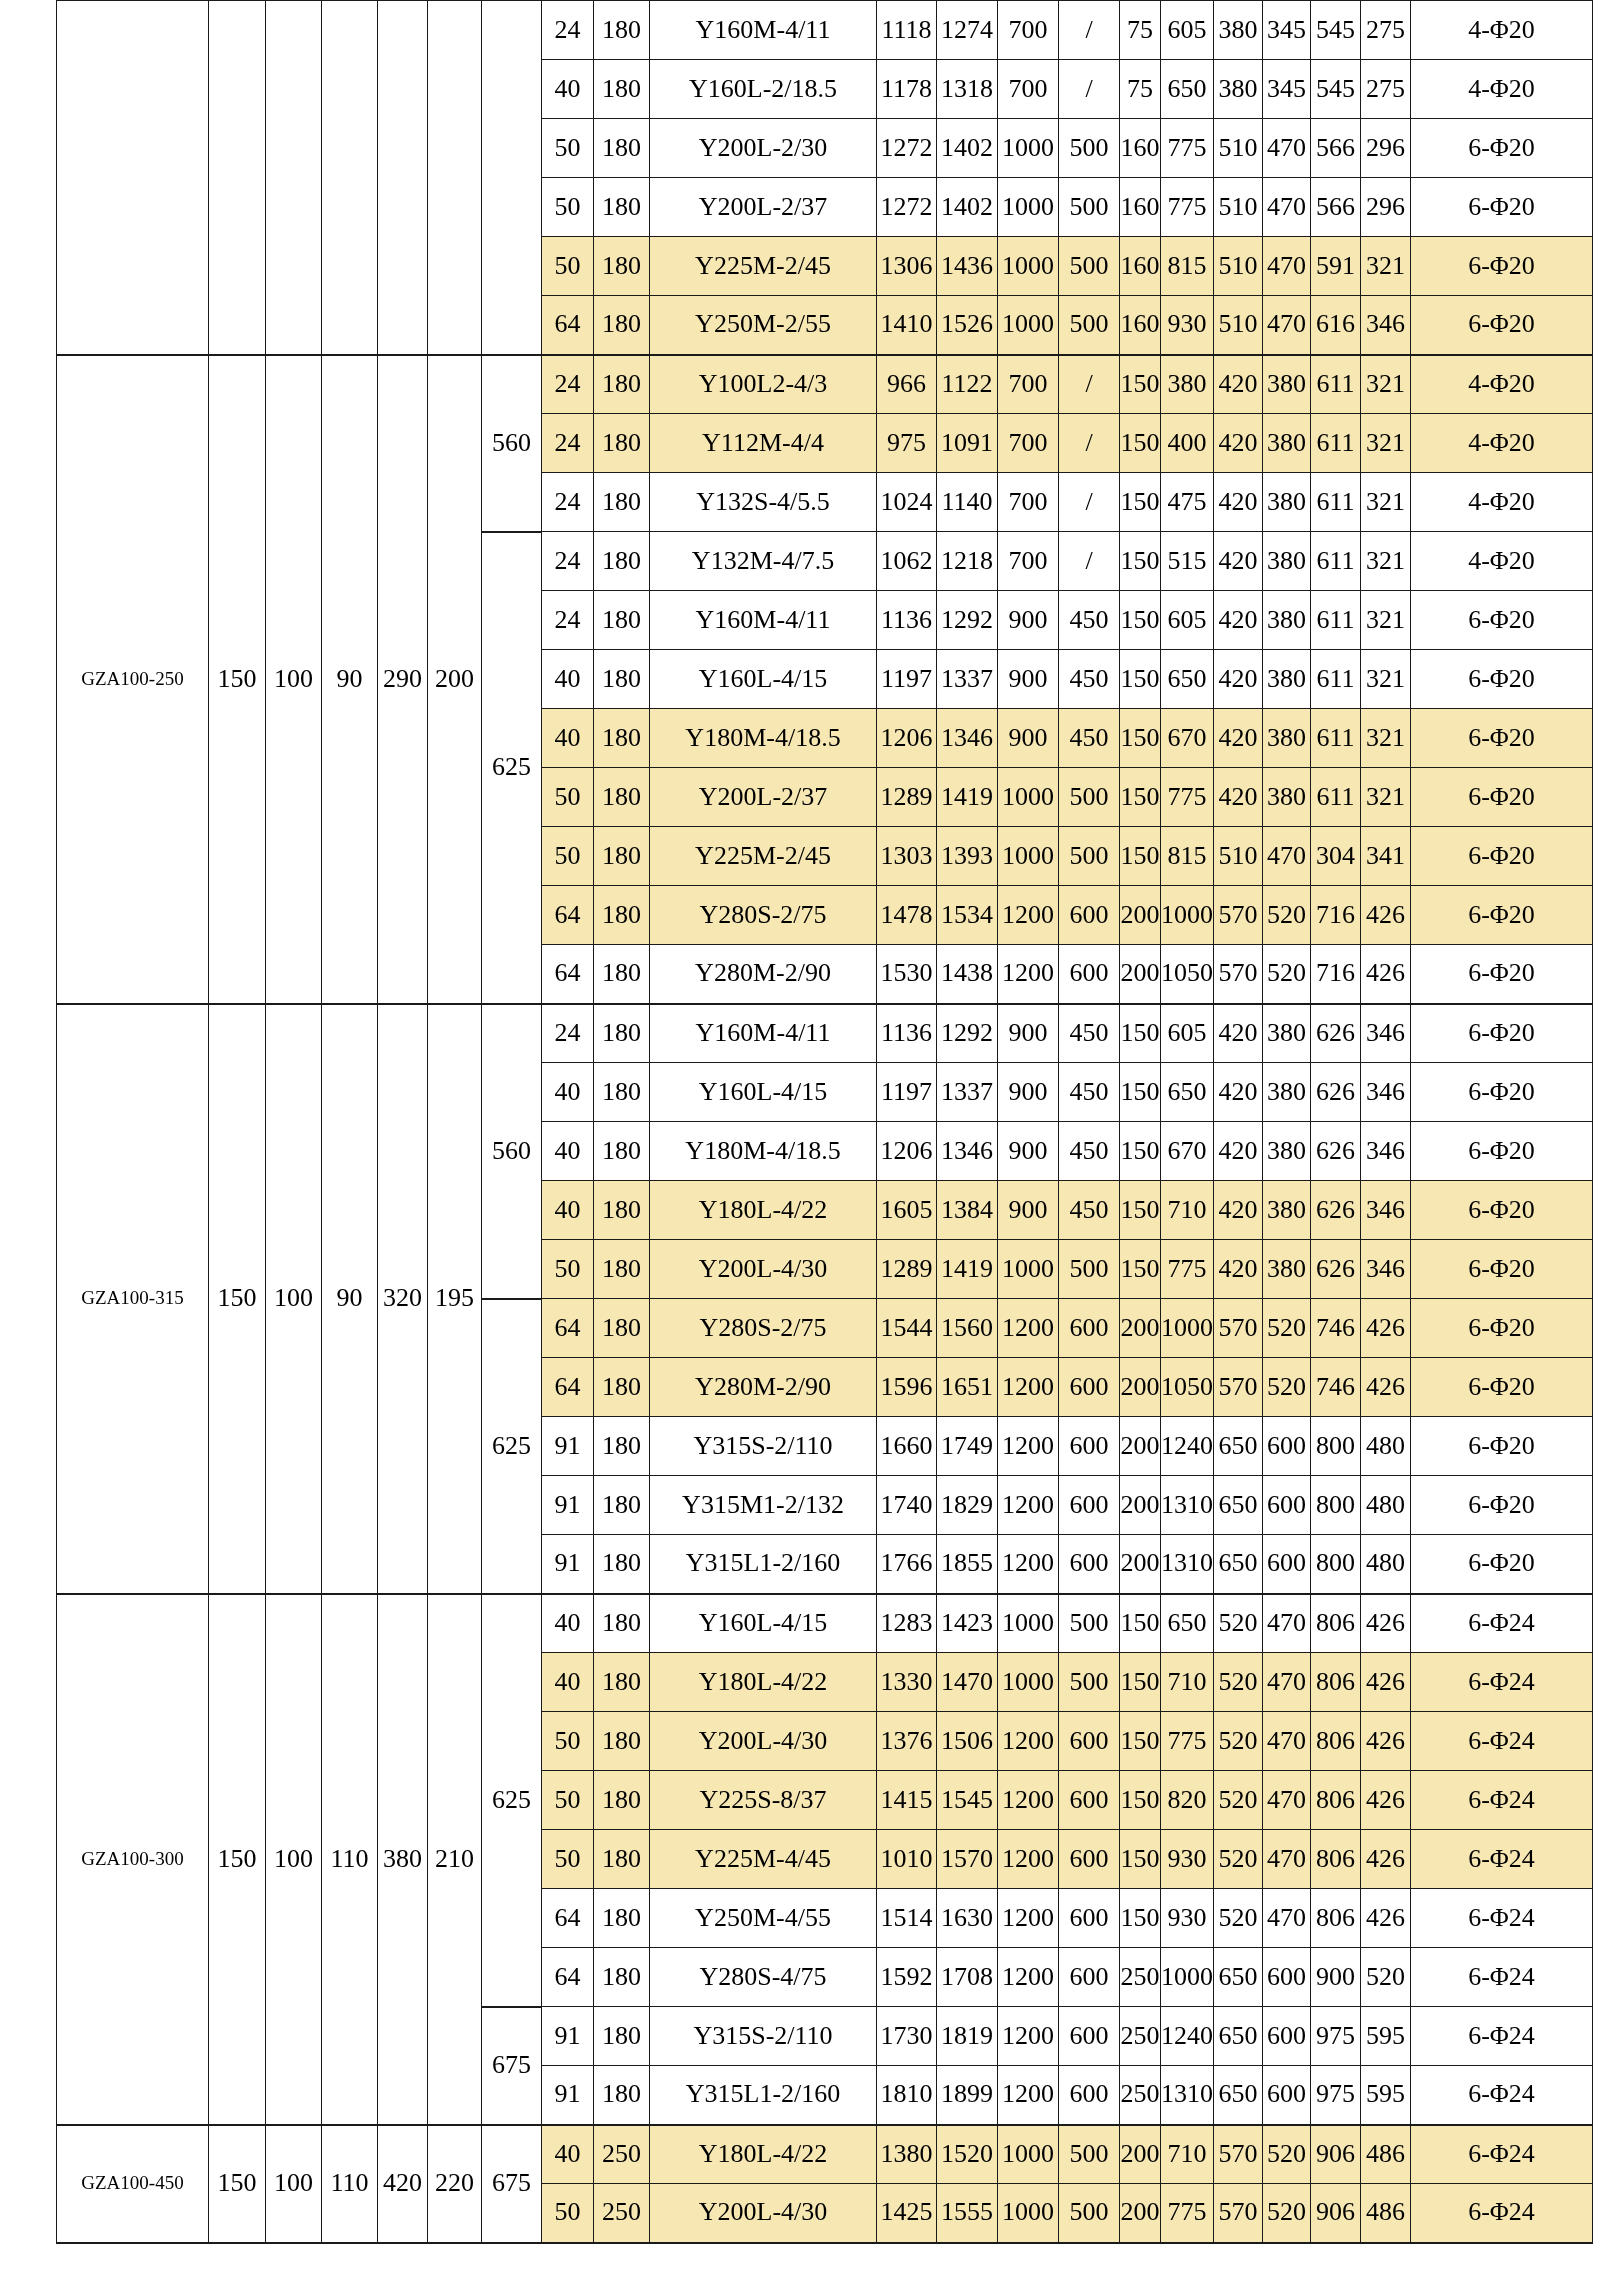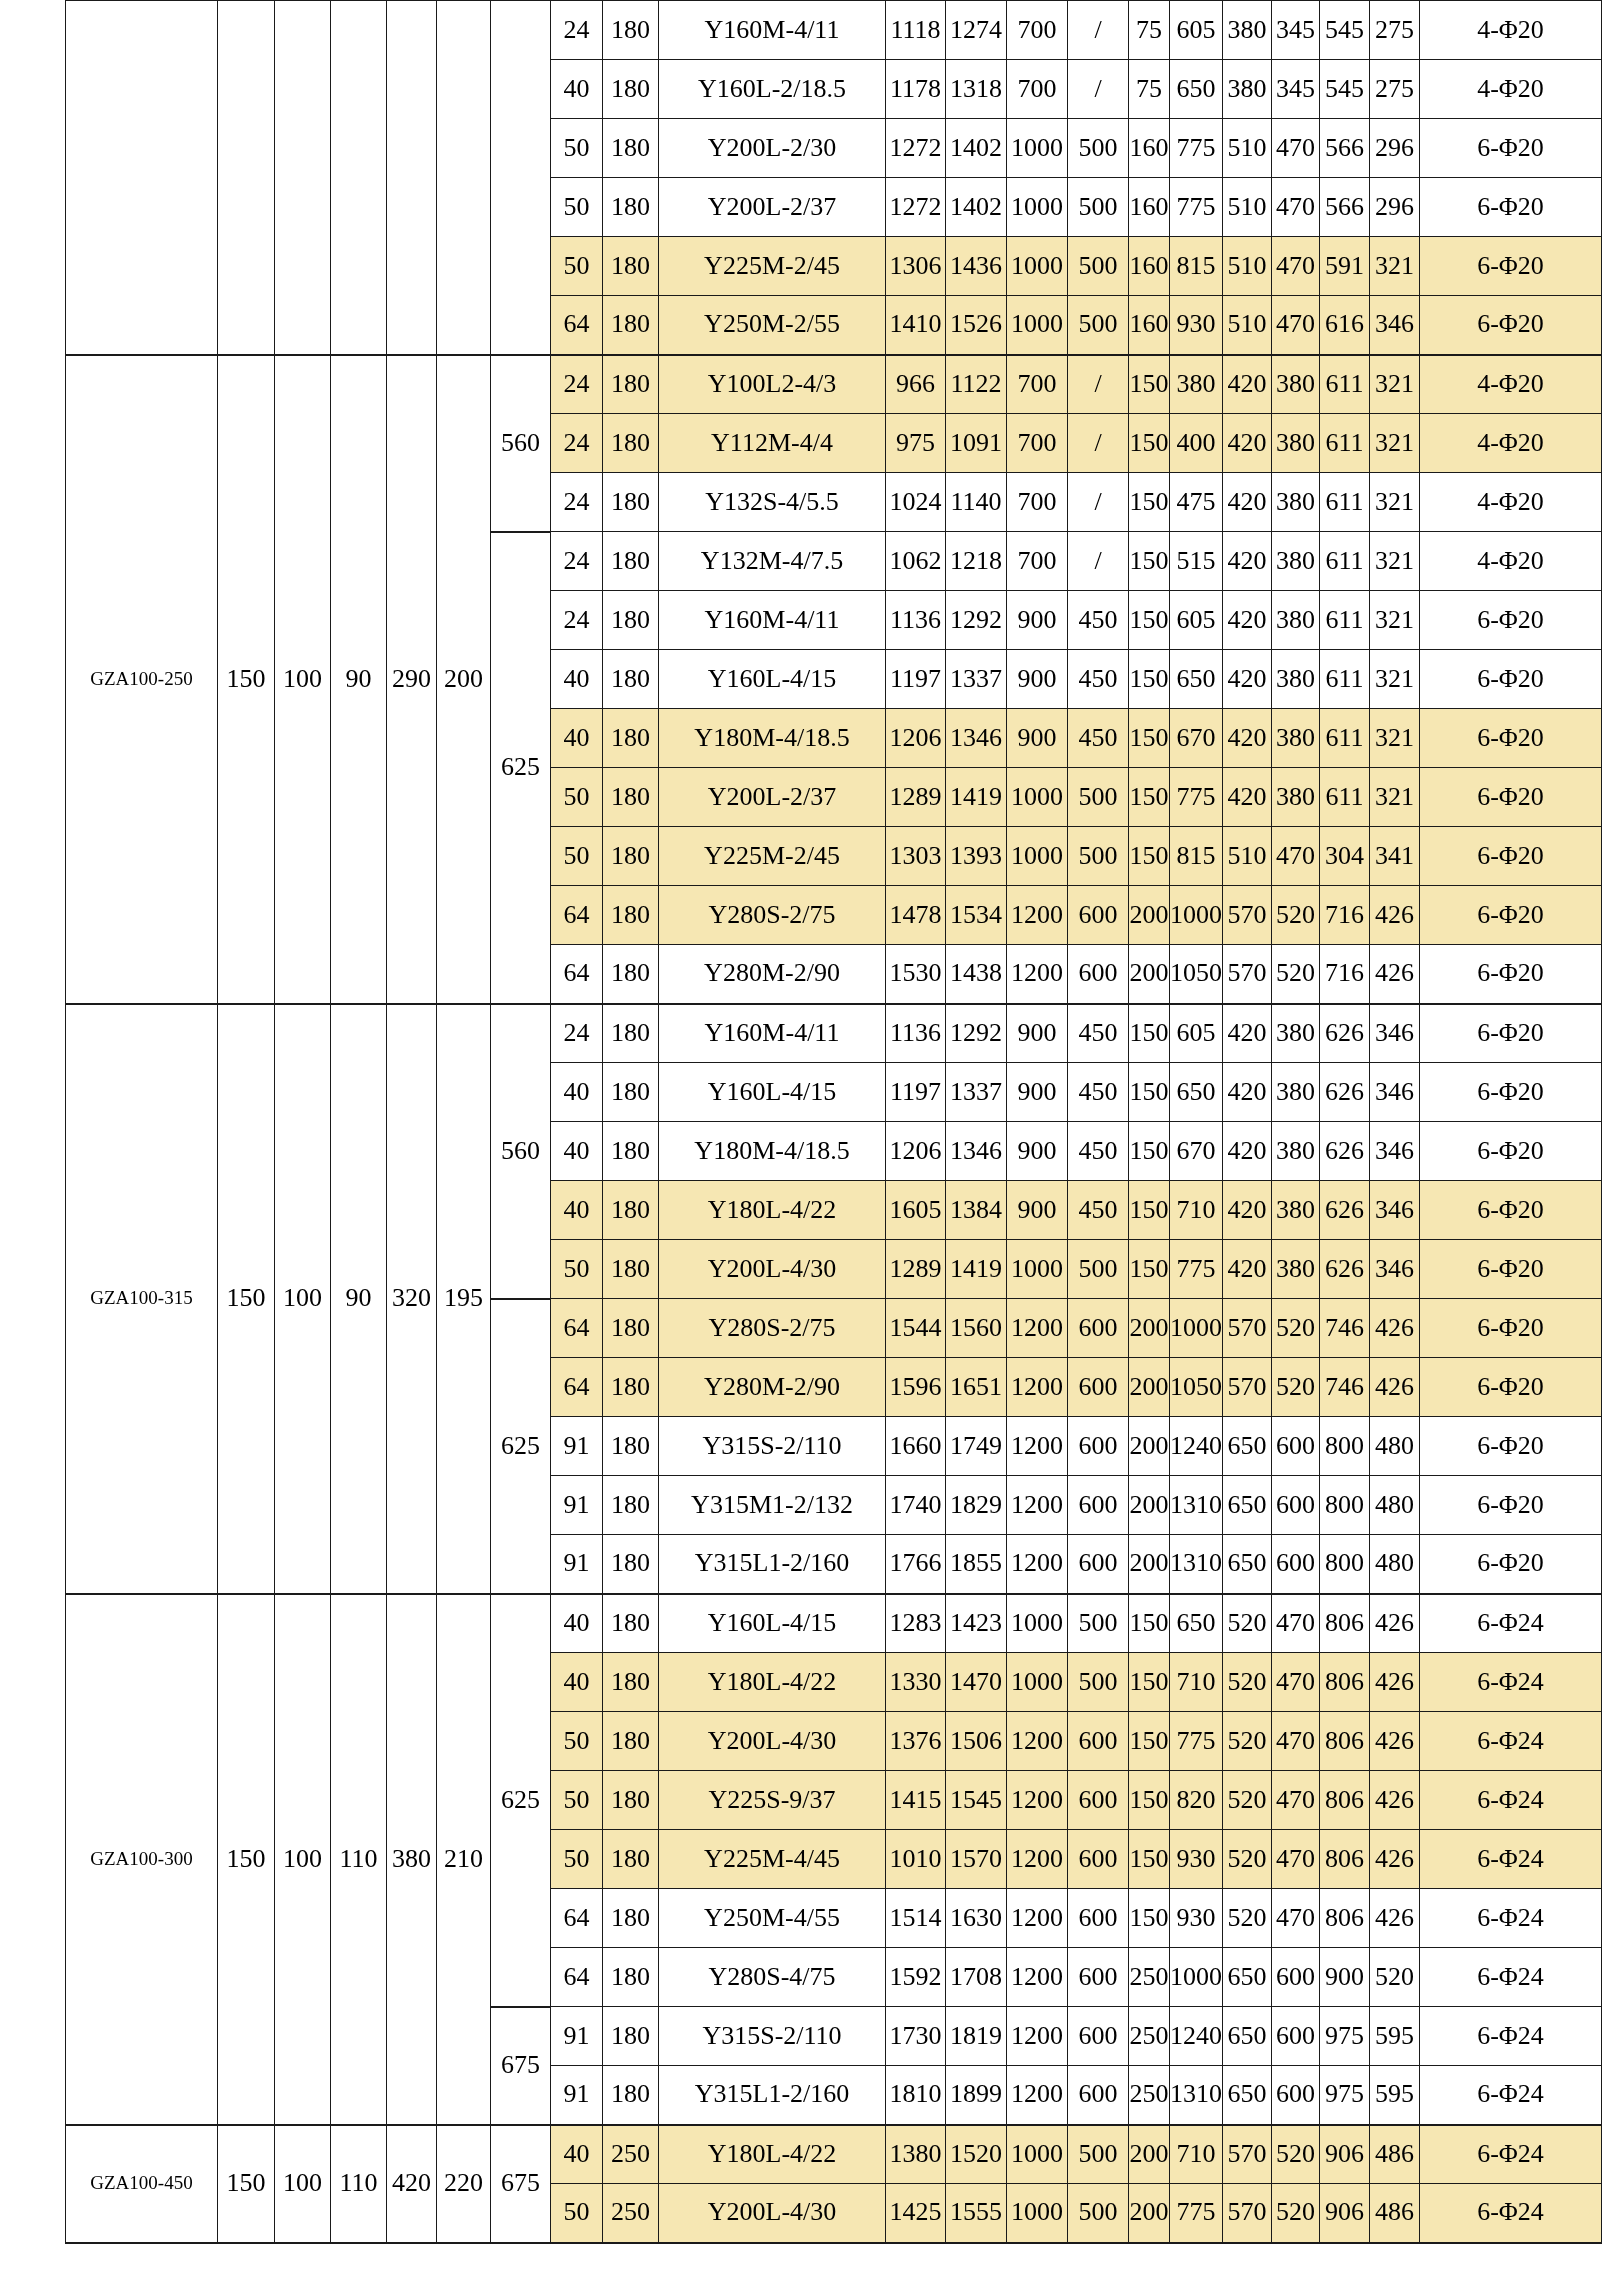--- a/index.html
+++ b/index.html
@@ -5,21 +5,21 @@
   html, body { margin: 0; padding: 0; background: #ffffff; }
   .page {
     position: relative;
     width: 1620px;
     height: 2291px;
     background: #ffffff;
     overflow: hidden;
     font-family: "Liberation Serif", "DejaVu Serif", serif;
     color: #000000;
   }
-  .table-wrap { position: absolute; left: 65px; top: 0; }
+  .table-wrap { position: absolute; left: 56px; top: 0; }
   table.spec {
     border-collapse: collapse;
     table-layout: fixed;
     border-bottom: 2.7px solid #1a1a1a;
   }
   table.spec td {
     border: 1.8px solid #1a1a1a;
     text-align: center;
     vertical-align: middle;
     padding: 0;
@@ -571,21 +571,21 @@
             <td class="data-cell">775</td>
             <td class="data-cell">520</td>
             <td class="data-cell">470</td>
             <td class="data-cell">806</td>
             <td class="data-cell">426</td>
             <td class="data-cell">6-Φ24</td>
           </tr>
           <tr class="shaded">
             <td class="data-cell">50</td>
             <td class="data-cell">180</td>
-            <td class="data-cell">Y225S-9/37</td>
+            <td class="data-cell">Y225S-8/37</td>
             <td class="data-cell">1415</td>
             <td class="data-cell">1545</td>
             <td class="data-cell">1200</td>
             <td class="data-cell">600</td>
             <td class="data-cell">150</td>
             <td class="data-cell">820</td>
             <td class="data-cell">520</td>
             <td class="data-cell">470</td>
             <td class="data-cell">806</td>
             <td class="data-cell">426</td>

